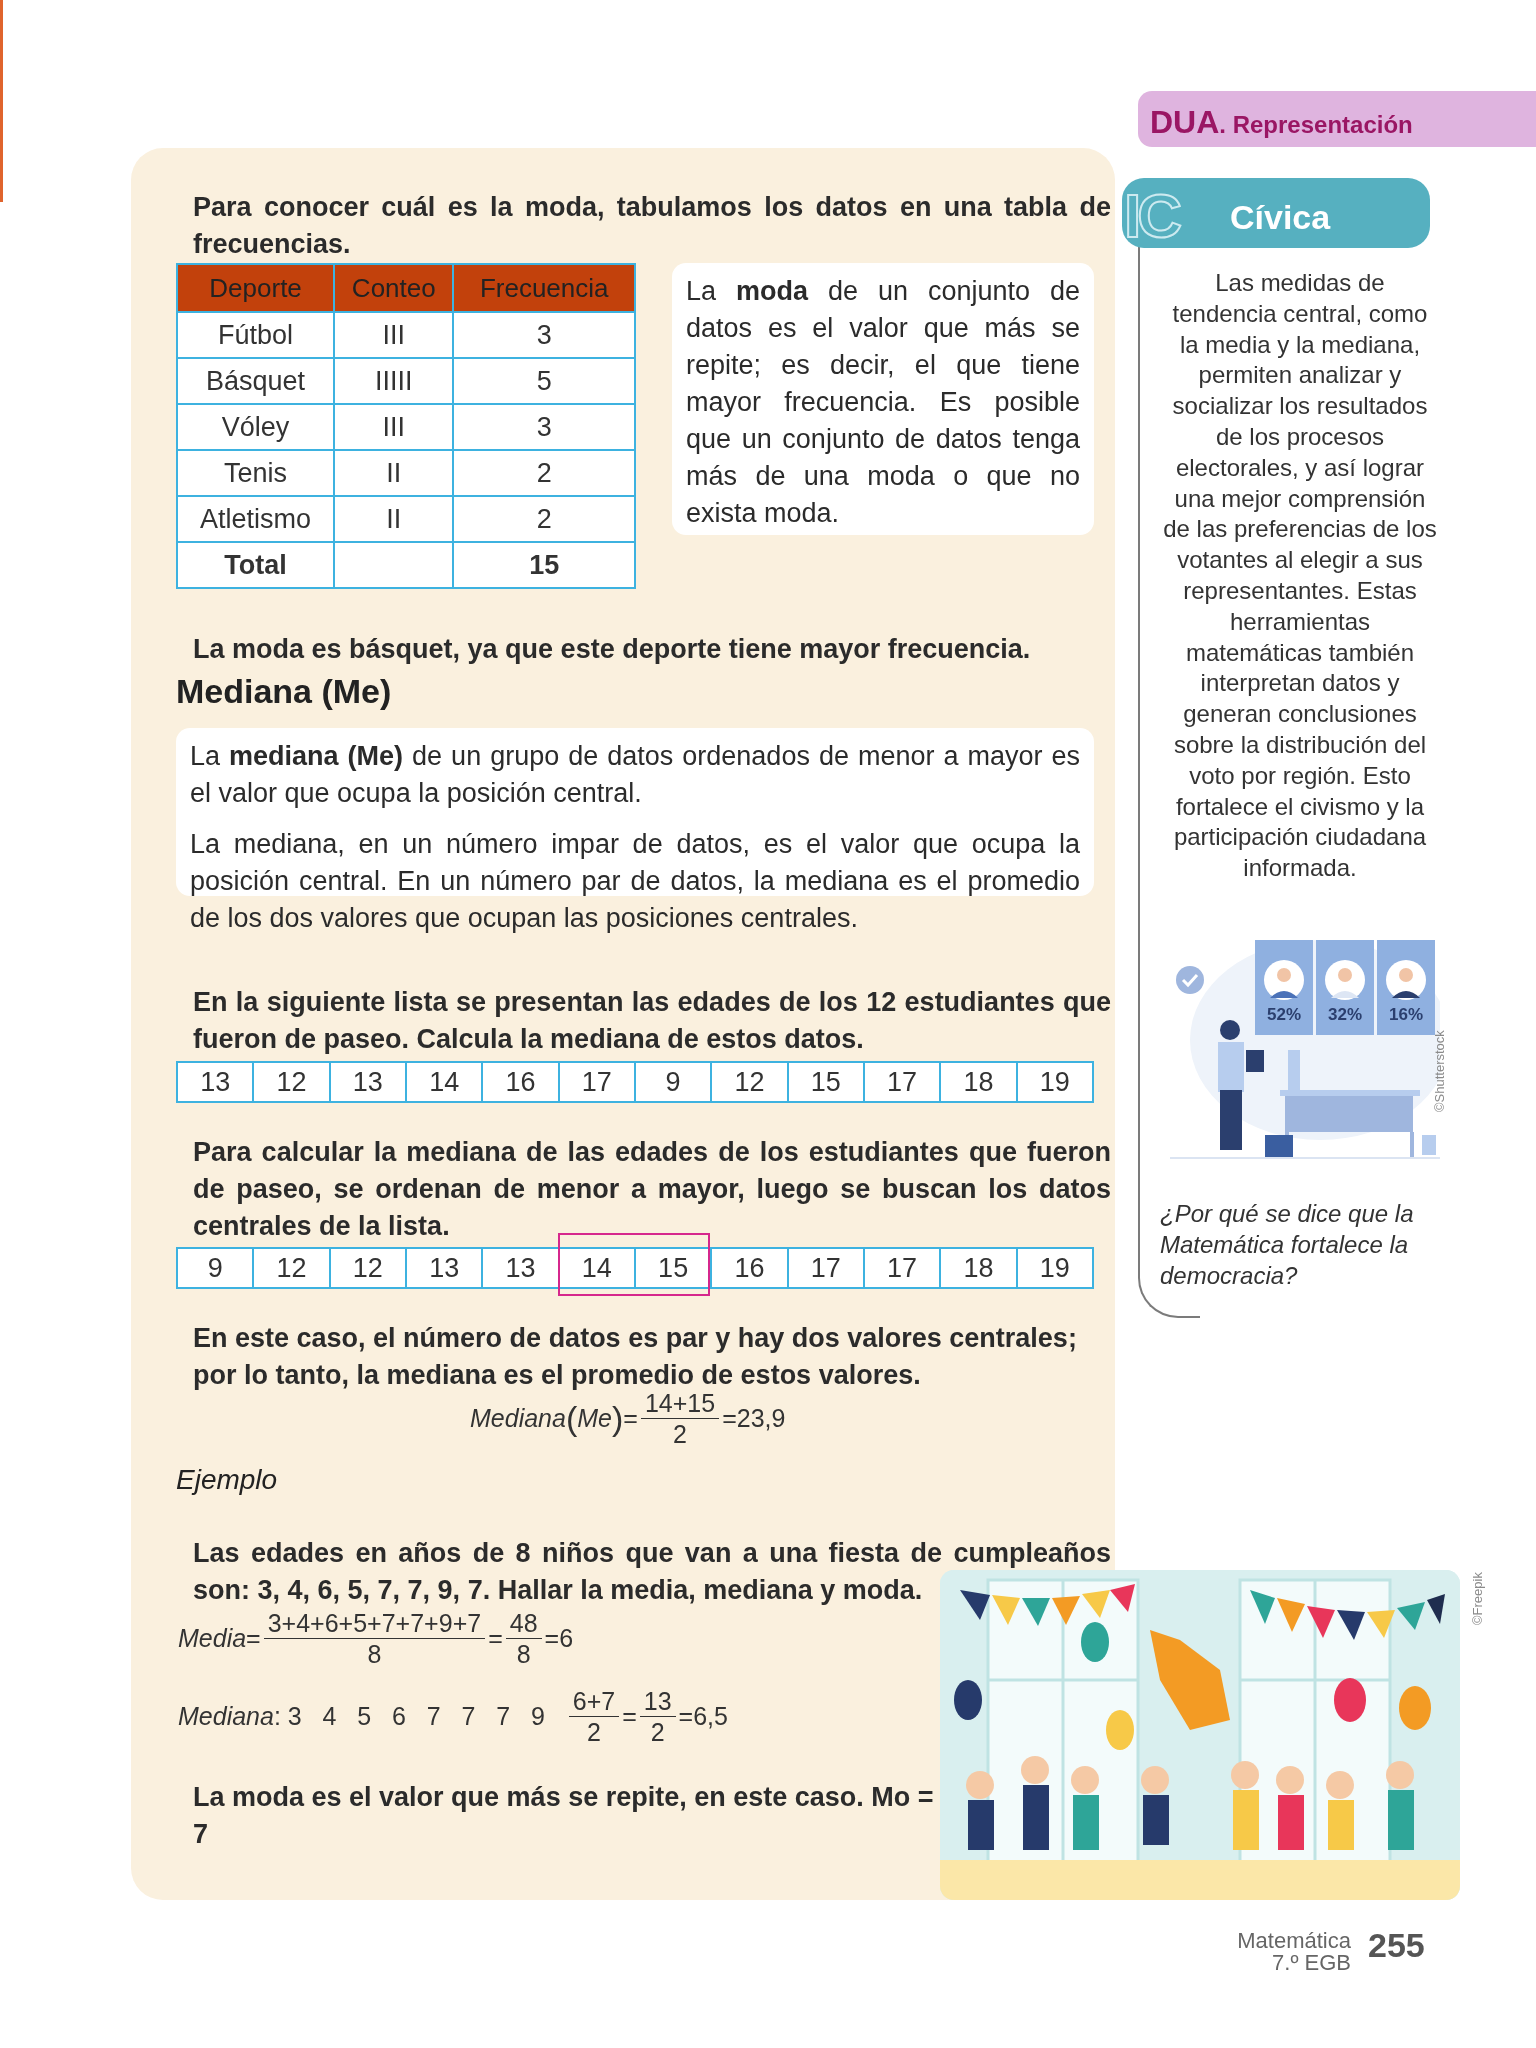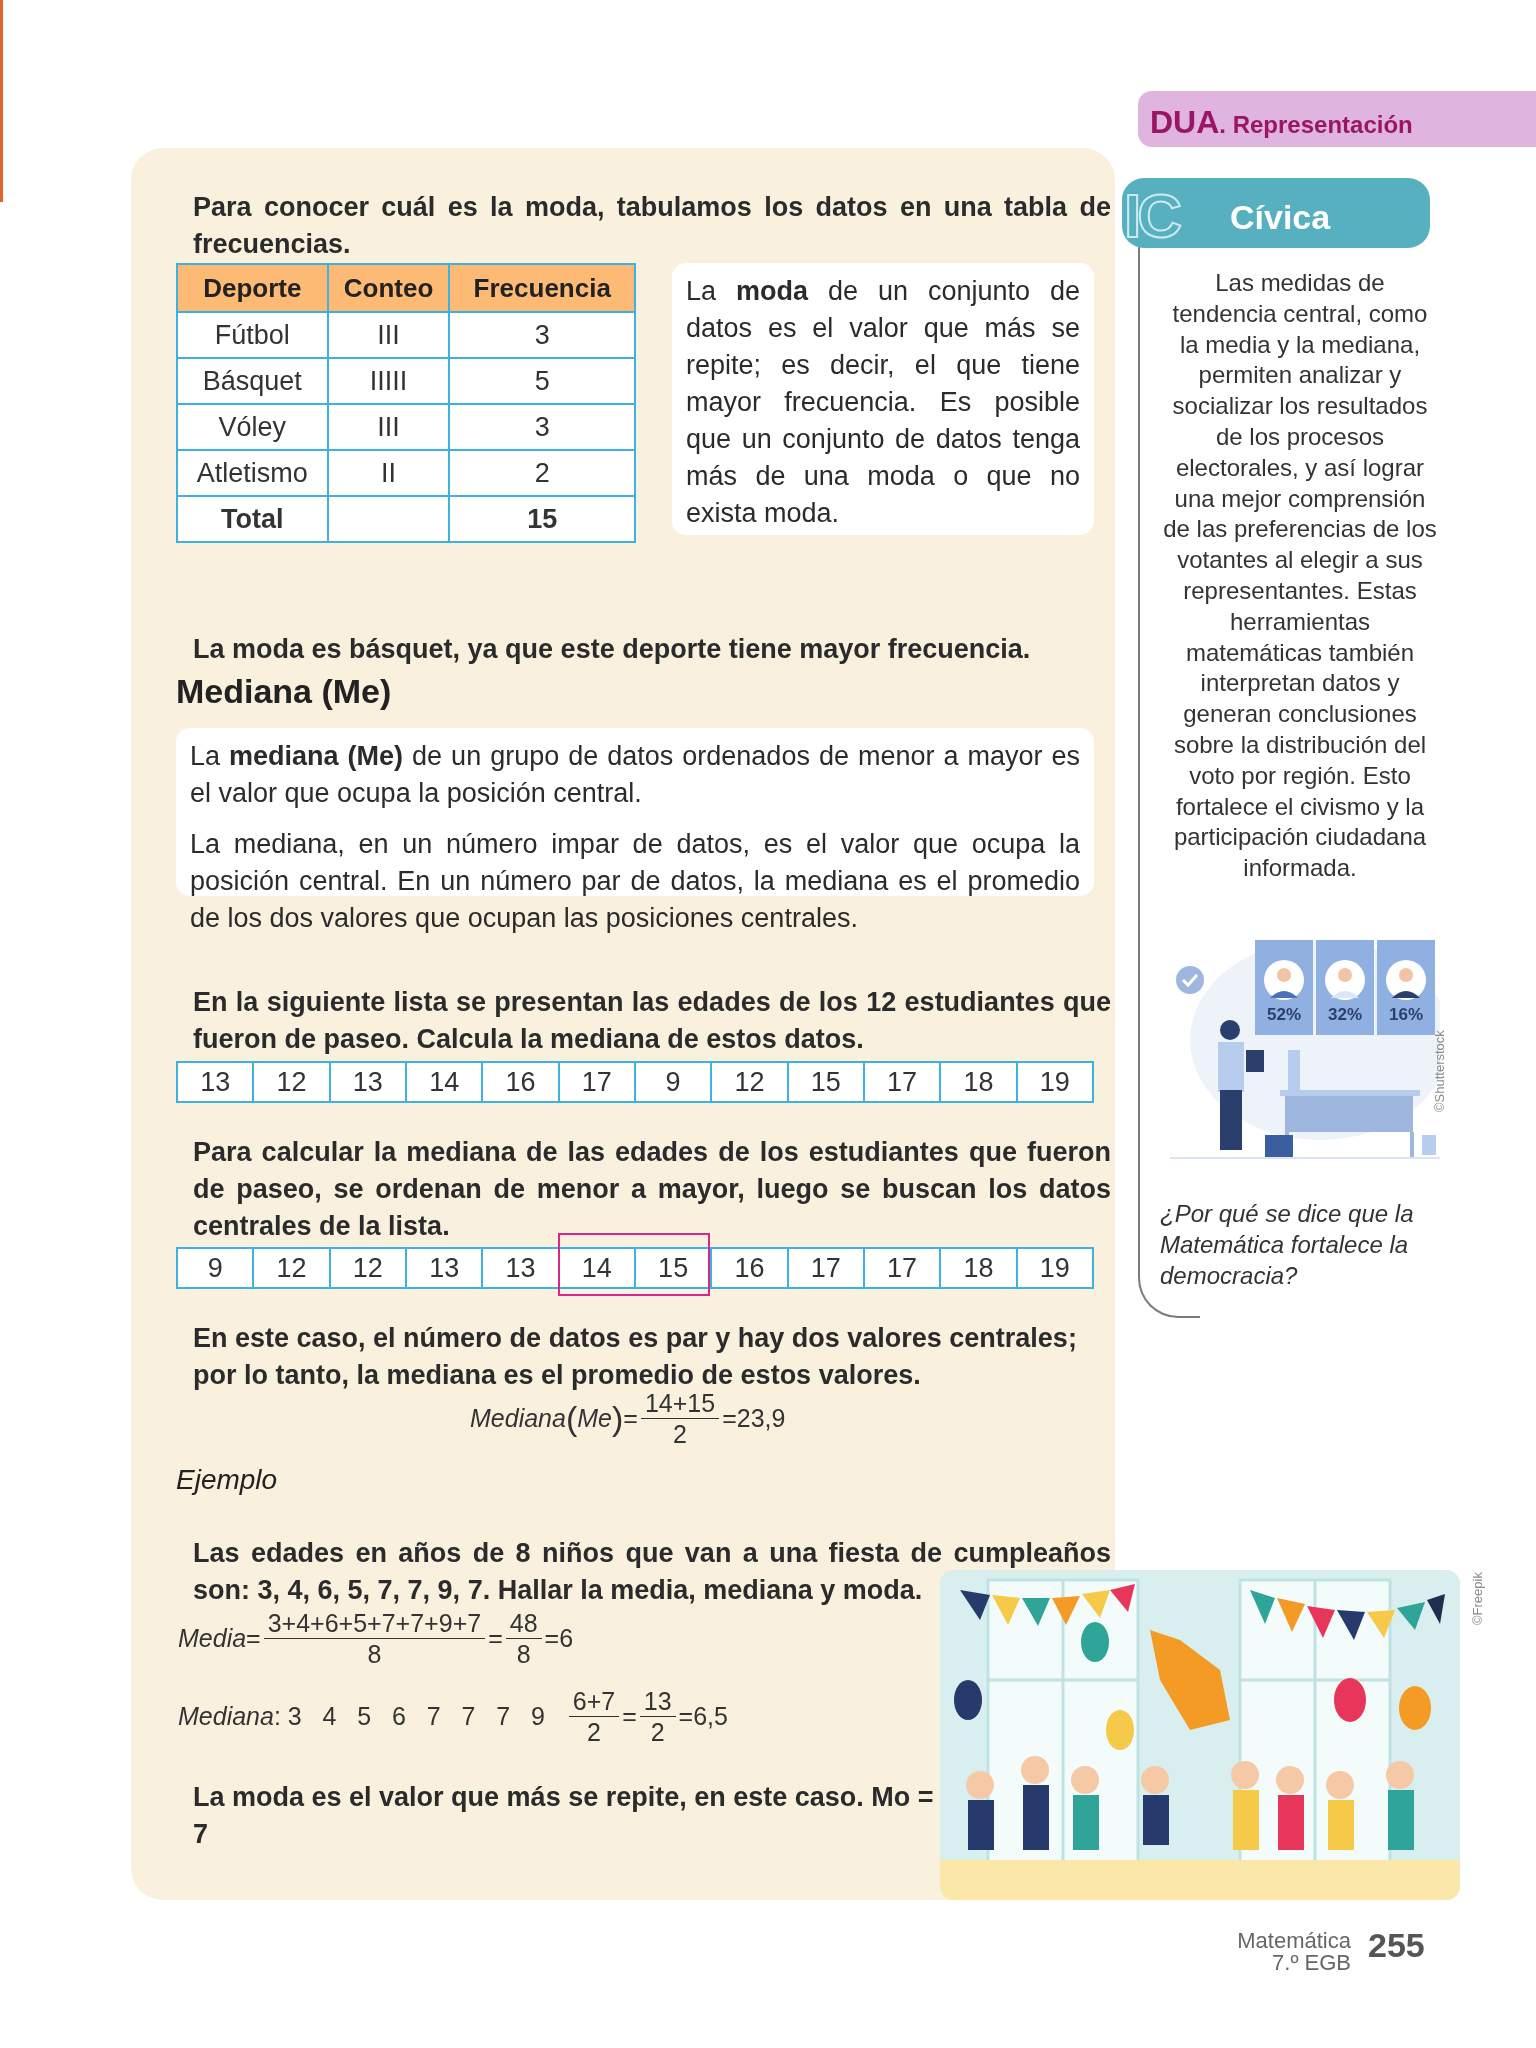--- a/index.html
+++ b/index.html
@@ -9,21 +9,21 @@
 
   .main-panel { position:absolute; left:131px; top:148px; width:984px; height:1752px;
                 background:#faf0de; border-radius:32px; }
   .p { position:absolute; font-size:27px; line-height:37px; color:#2b2b2b; margin:17px;font-weight:bold; }
   .justify { text-align:justify; }
 
   
   .freq-table { position:absolute; left:176px; top:263px; width:460px; border-collapse:collapse;
                 background:#fff; font-size:27px; }
   .freq-table th, .freq-table td { border:2.5px solid #3db2e0; text-align:center; height:44px; padding:0; }
-  .freq-table th { background:#fdba74; font-weight:bold; color:#222; height:46px; font-size:26px; }
+  .freq-table th { background:#c2410c; font-weight:normal; color:#222; height:46px; font-size:26px; }
   .freq-table td { color:#333; }
   .freq-table td.bold { font-weight:bold; }
 
   .def-box { position:absolute; left:672px; top:263px; width:422px; height:272px; background:#fff;
              border-radius:14px; padding:10px 14px; box-sizing:border-box; font-size:27px; line-height:37px;
              text-align:justify; }
   .def-box b { font-weight:bold; }
 
   .section-title { position:absolute; left:176px; top:672px; font-size:34px; font-weight:bold; color:#222; }
 
@@ -96,20 +96,25 @@
     </tr>
     <tr>
       <td>Básquet</td>
       <td>IIIII</td>
       <td>5</td>
     </tr>
     <tr>
       <td>Vóley</td>
       <td>III</td>
       <td>3</td>
+    </tr>
+    <tr>
+      <td>Tenis</td>
+      <td>II</td>
+      <td>2</td>
     </tr>
     <tr>
       <td>Atletismo</td>
       <td>II</td>
       <td>2</td>
     </tr>
     <tr>
       <td class="bold">Total</td>
       <td></td>
       <td class="bold">15</td>

